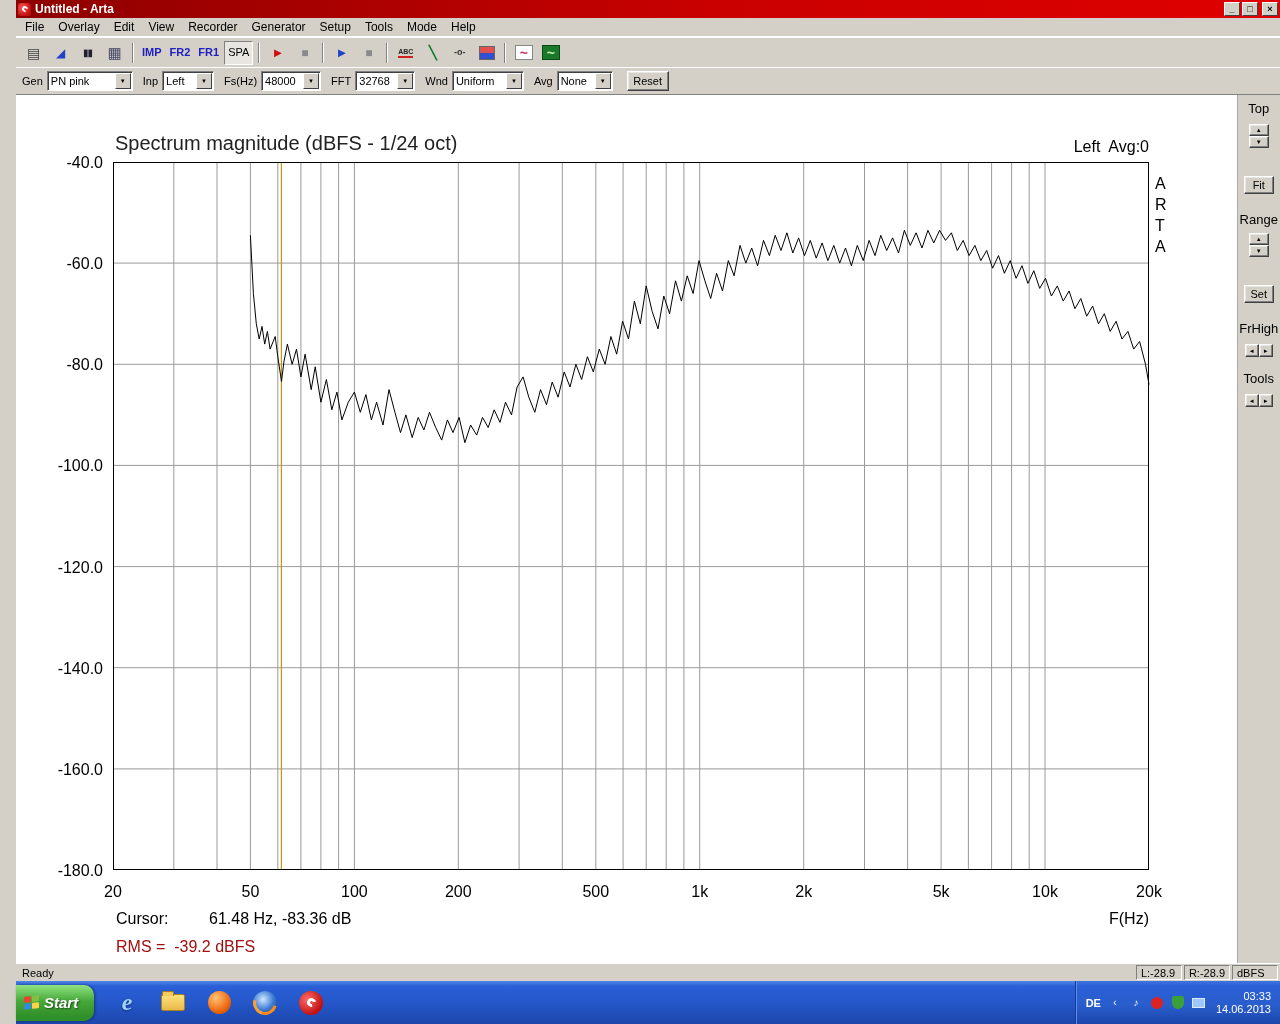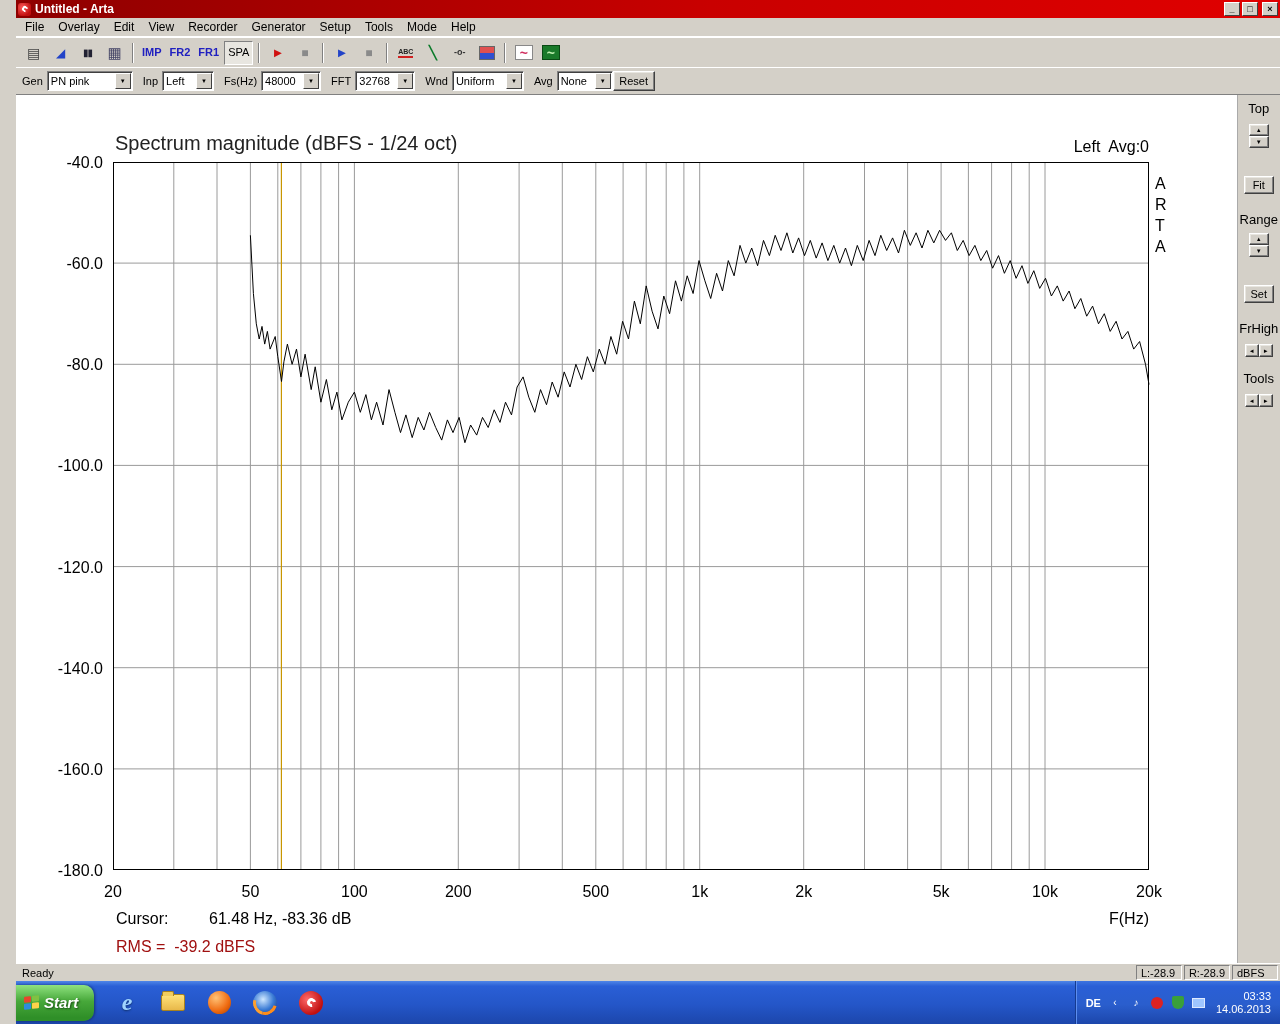--- a/index.html
+++ b/index.html
@@ -46,21 +46,21 @@
 
   
   .controlbar{height:28px;background:#d4d0c8;display:flex;align-items:center;padding-left:4px;border-top:1px solid #fff;border-bottom:1px solid #808080;flex:none;}
   .ctl-label{font-size:11px;color:#000;margin:0 4px 0 10px;}
   .ctl-label:first-child{margin-left:2px;}
   .combo{height:20px;background:#fff;border:1px solid;border-color:#808080 #fff #fff #808080;box-shadow:inset 1px 1px 0 #404040;display:flex;align-items:center;}
   .combo-text{flex:1;font-size:11px;padding:0 3px;color:#000;white-space:nowrap;overflow:hidden;}
   .combo-arrow{width:16px;height:16px;margin-right:1px;background:#d4d0c8;border:1px solid;border-color:#fff #404040 #404040 #fff;display:flex;align-items:center;justify-content:center;font-size:6px;color:#000;}
   .w86{width:86px;} .w52{width:52px;} .w60{width:60px;} .w72{width:72px;} .w56{width:56px;}
   .btn{background:#d4d0c8;border:1px solid;border-color:#fff #404040 #404040 #fff;box-shadow:inset -1px -1px 0 #808080,inset 1px 1px 0 #e8e6e0;font-size:11px;color:#000;display:inline-flex;align-items:center;justify-content:center;font-family:"Liberation Sans",sans-serif;}
-  .reset-btn{width:42px;height:20px;}
+  .reset-btn{width:42px;height:20px;margin-left:14px;}
 
   
   .mainrow{height:868px;display:flex;flex:none;}
   .client{width:1236px;height:868px;background:#fff;position:relative;}
   .client svg{position:absolute;left:0;top:0;font-family:"Liberation Sans",sans-serif;}
 
   
   .sidepanel{width:44px;height:868px;background:#d4d0c8;display:flex;flex-direction:column;align-items:center;border-left:1px solid #aaa;}
   .sp-label{font-size:13px;color:#000;}
   .vspin{display:flex;flex-direction:column;}

